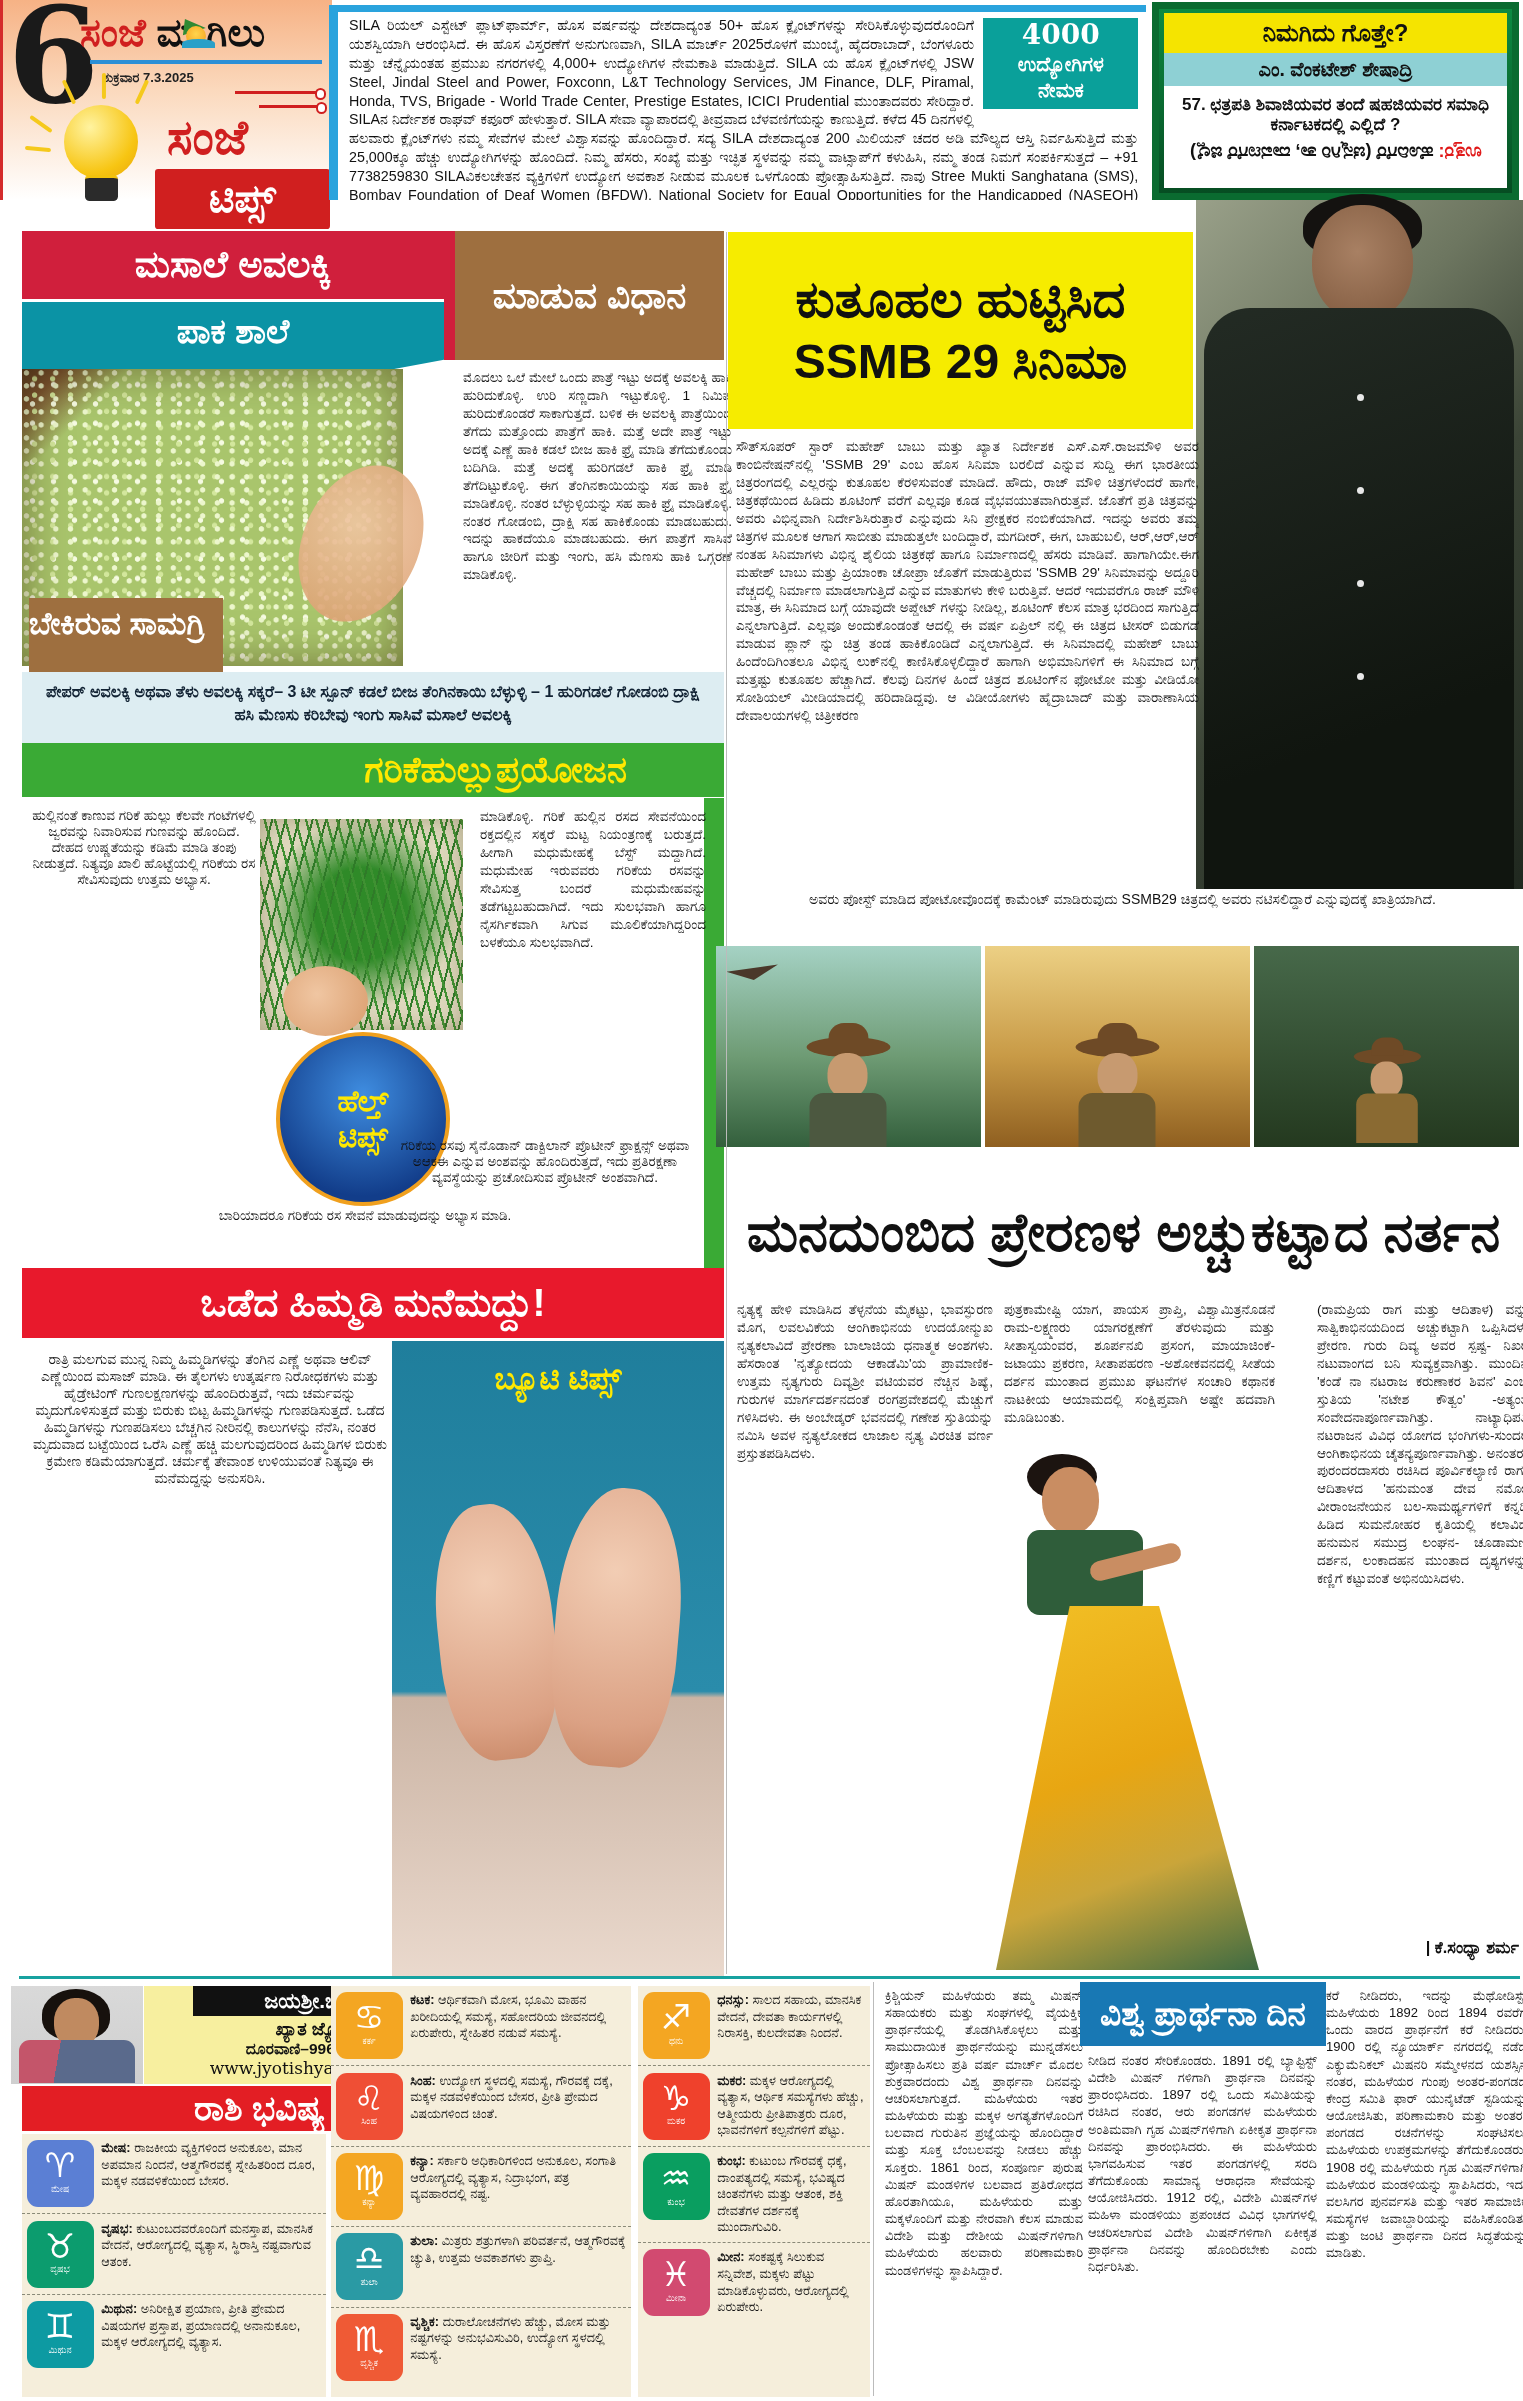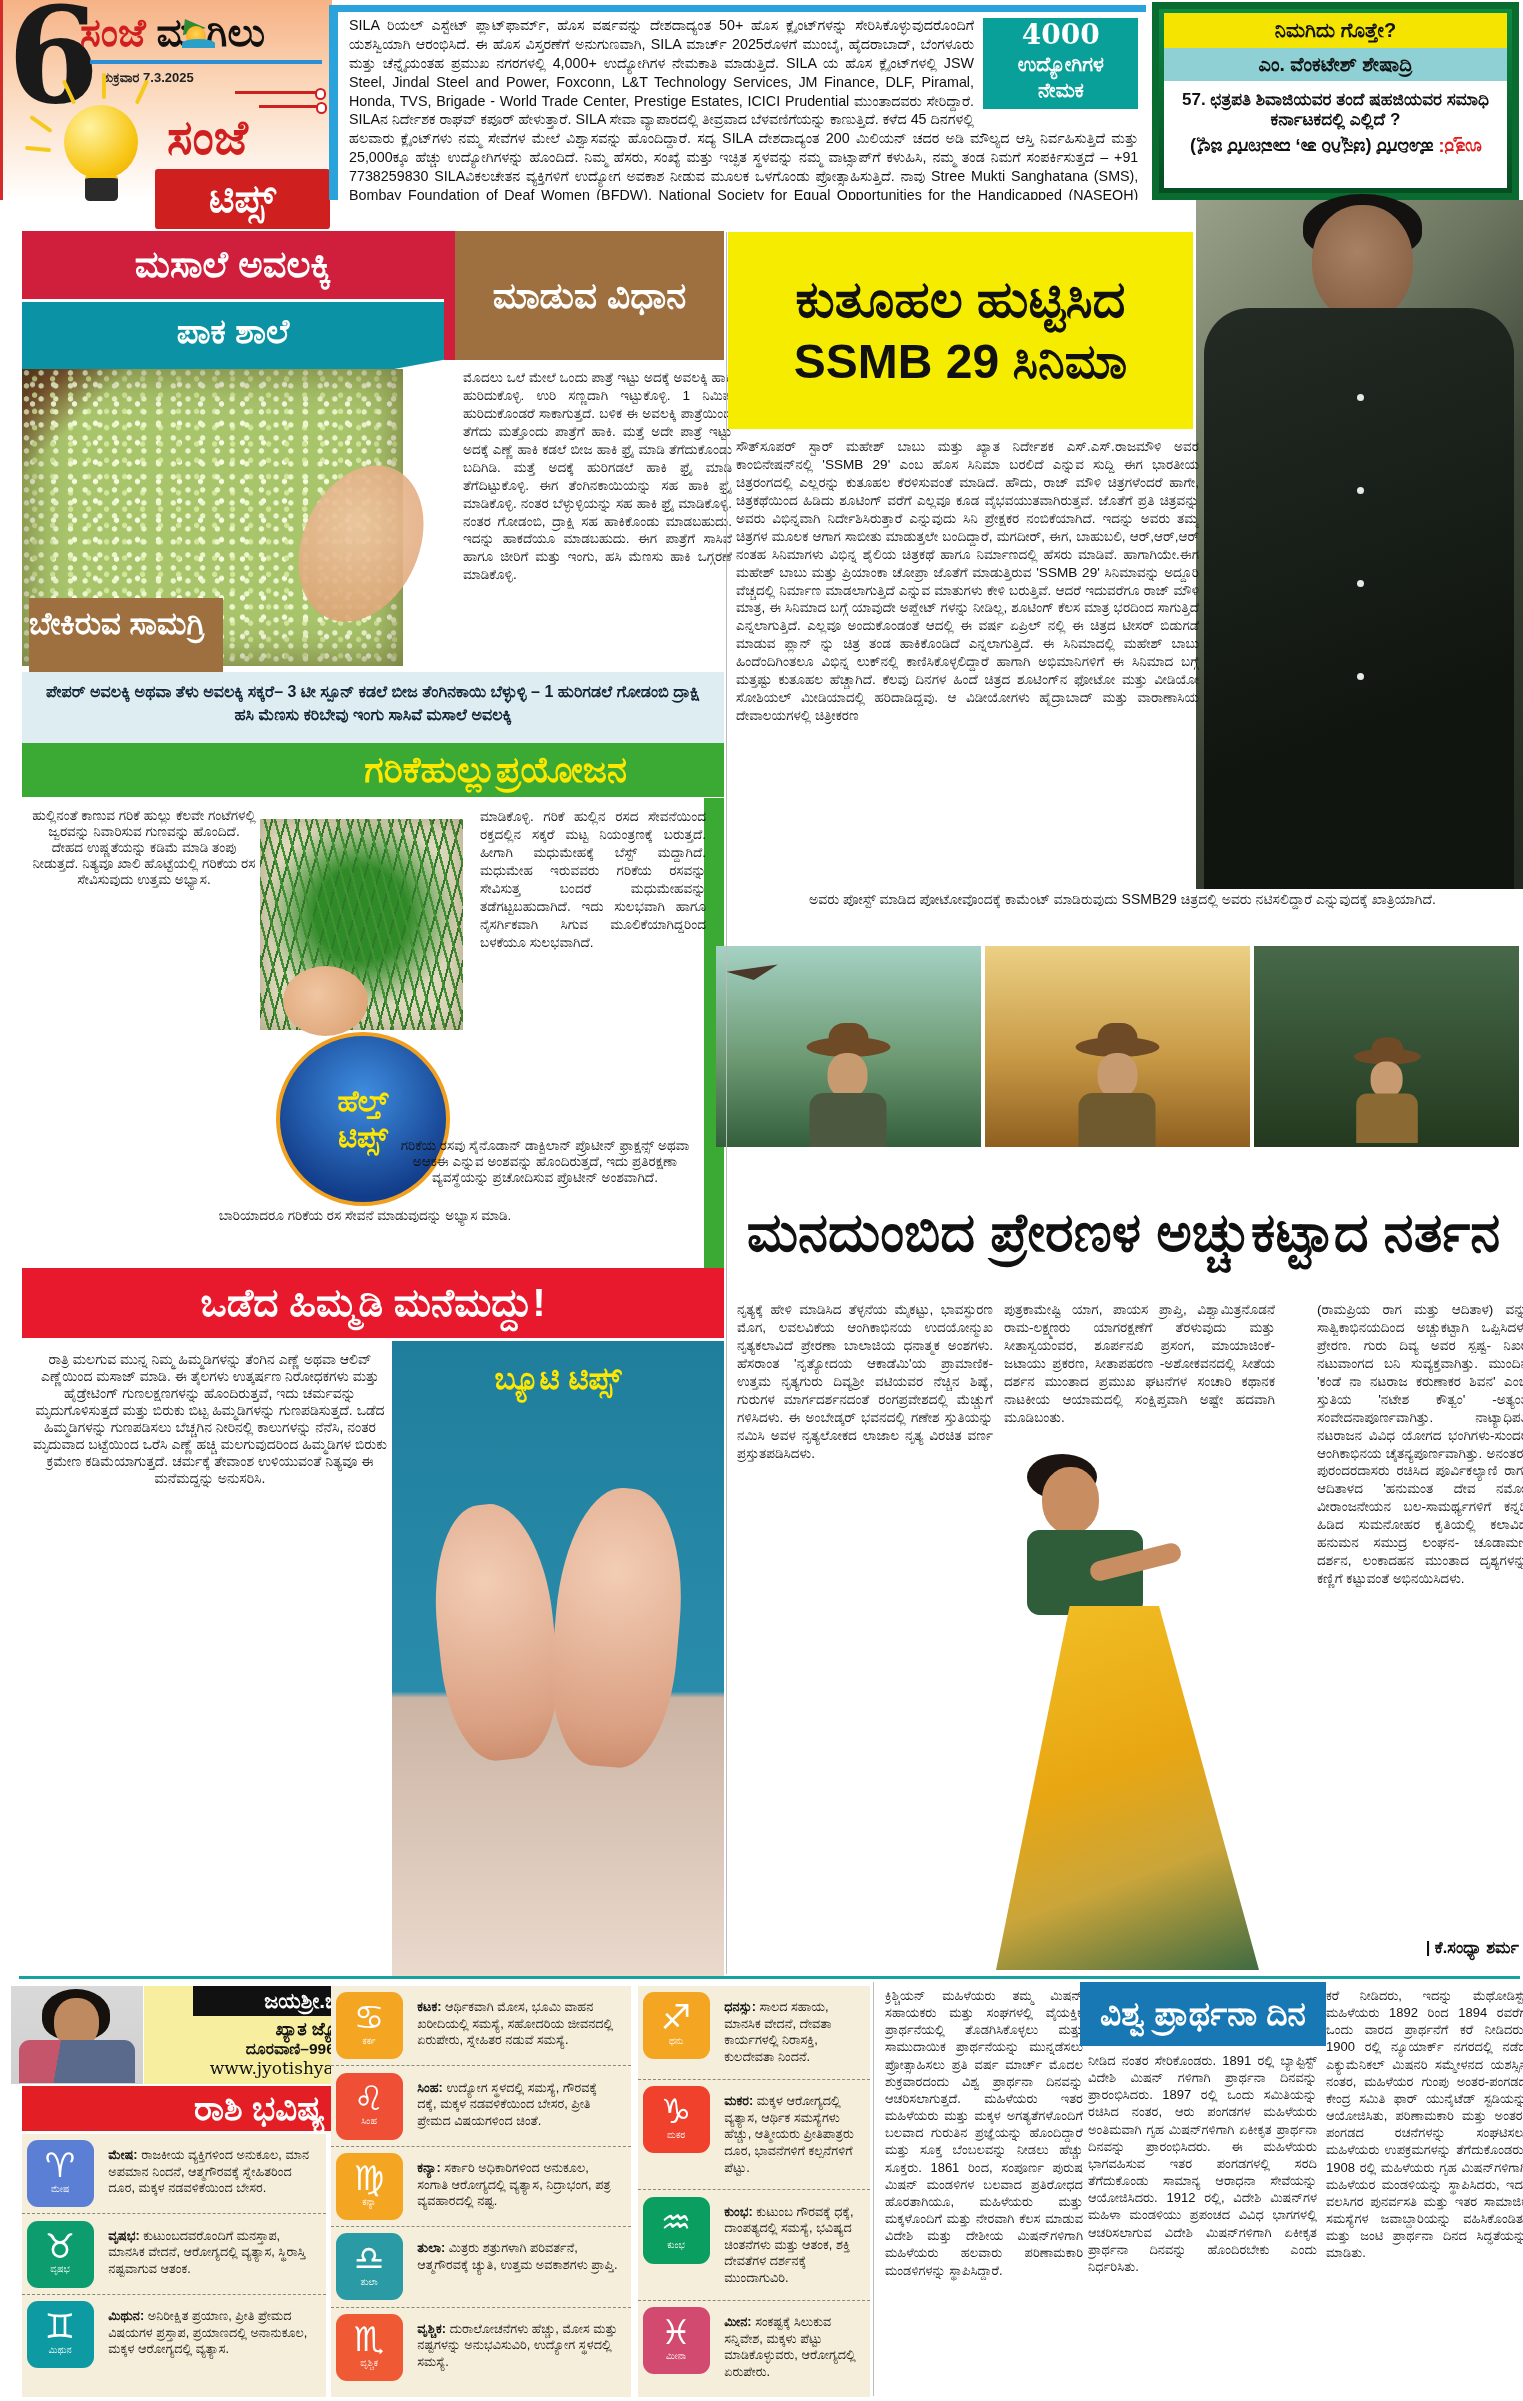--- a/index.html
+++ b/index.html
@@ -36,21 +36,21 @@
   
   .sila{left:338px;top:4.6px;width:808px;height:195px;border-top:7.7px solid #2aa3dd;padding:4.6px 7.7px 0 11px;box-sizing:border-box;}
   .sila-text{font-size:14.3px;}
   .jobbox{float:right;width:155px;height:91px;background:#0aa09a;color:#fff;text-align:center;margin:1.5px 0 4.6px 9.3px;}
   .jobbox .n{font-family:"DejaVu Serif",serif;font-size:28px;font-weight:bold;line-height:33px;}
   .jobbox .t{font-size:20px;font-weight:bold;line-height:26px;}
   .vline-blue{left:329px;top:4.6px;width:9.3px;height:195px;background:#2aa3dd;}
   .knowbox{left:1152px;top:1.5px;width:367px;height:198px;box-sizing:border-box;border:7px solid #0a6b30;
      background:linear-gradient(180deg,#0d8a42,#064d22);padding:4.6px;}
   .know-in{background:#fff;width:100%;height:100%;box-sizing:border-box;}
-  .know-title{background:#f5e400;text-align:center;font-size:20px;font-weight:bold;padding:6.2px 0;}
+  .know-title{background:#f5e400;text-align:center;font-size:24px;font-weight:bold;padding:6.2px 0;}
   .know-author{background:#8ed0d4;text-align:center;font-size:19.4px;font-weight:bold;padding:4.6px 0;}
   .know-q{font-size:17px;font-weight:bold;text-align:center;padding:9.3px 7.7px 3.1px;}
   .know-a{transform:rotate(180deg);font-size:18px;font-weight:bold;text-align:center;padding:4.6px 6.2px;}
   .know-a .red{color:#e01818;}
   
   .banner{color:#fff;font-weight:bold;text-align:center;}
   .b-masale{left:22px;top:231px;width:422px;height:68px;background:#d01f3c;font-size:37px;line-height:68px;}
   .b-paaka{left:22px;top:302px;width:422px;height:62px;background:#0b93a5;font-size:34px;line-height:59px;
      clip-path:polygon(0 0,100% 0,100% 62%,55% 100%,0 78%);height:93px;}
   .b-sliver{left:444px;top:231px;width:11px;height:129px;background:#d01f3c;}
@@ -149,21 +149,21 @@
      font-weight:bold;text-align:center;line-height:45px;}
   .zcol{background:#f5eedb;position:absolute;}
   .zc1{left:22px;top:2134px;width:304px;height:263px;}
   .zc2{left:331px;top:1986px;width:300px;height:411px;}
   .zc3{left:638px;top:1986px;width:232px;height:411px;}
   .zrow{display:flex;gap:7.7px;padding:6.2px 4.6px;border-bottom:0.8px dashed #8a8a78;align-items:flex-start;}
   .zrow:last-child{border-bottom:none;}
   .ztile{flex:0 0 67px;height:67px;border-radius:11px;color:#fff;text-align:center;position:relative;}
   .zglyph{display:block;font-size:34px;line-height:50px;}
   .zlabel{display:block;font-size:9.3px;margin-top:-6.2px;}
-  .ztext{margin:7px;font-size:12.8px;line-height:1.3;}
+  .ztext{margin:0;font-size:12.8px;line-height:1.3;}
   .prayer-colA{left:877px;top:1987px;width:198px;height:410px;font-size:13px;}
   .prayer-head{left:1080px;top:1982px;width:246px;height:64px;background:#1878b4;color:#fff;font-size:33px;
      font-weight:bold;text-align:center;line-height:64px;}
   .prayer-colB{left:1080px;top:2052px;width:229px;height:345px;font-size:13px;}
   .prayer-colC{left:1318px;top:1987px;width:201px;height:410px;font-size:13px;}
   .vsep{position:absolute;width:0.8px;background:#bbb;}
 </style>
 </head>
 <body>
 

